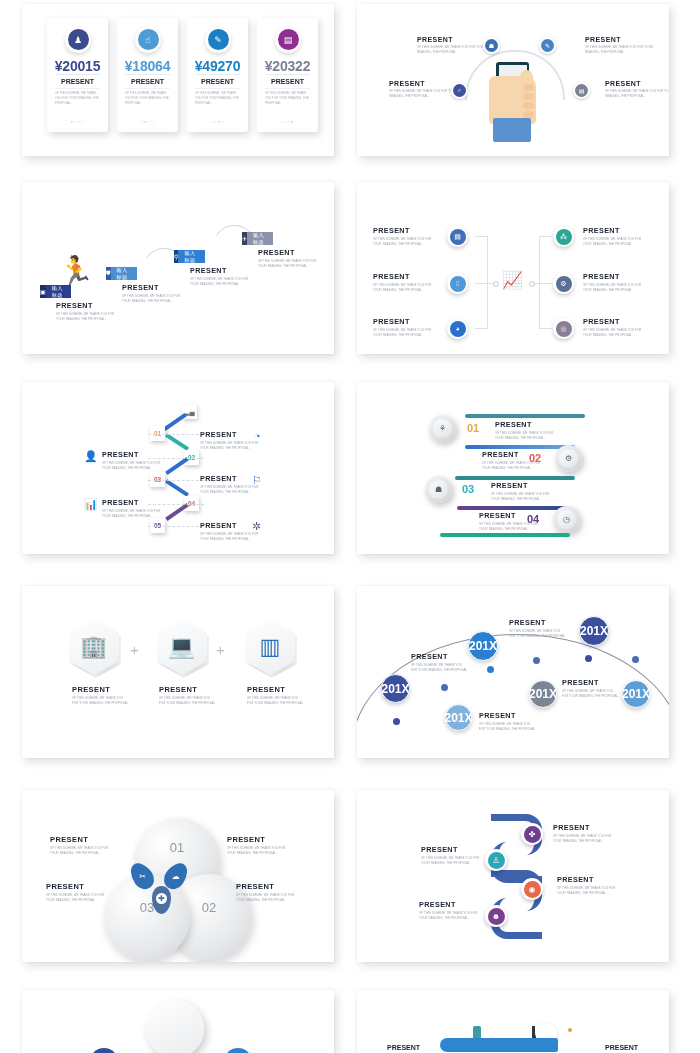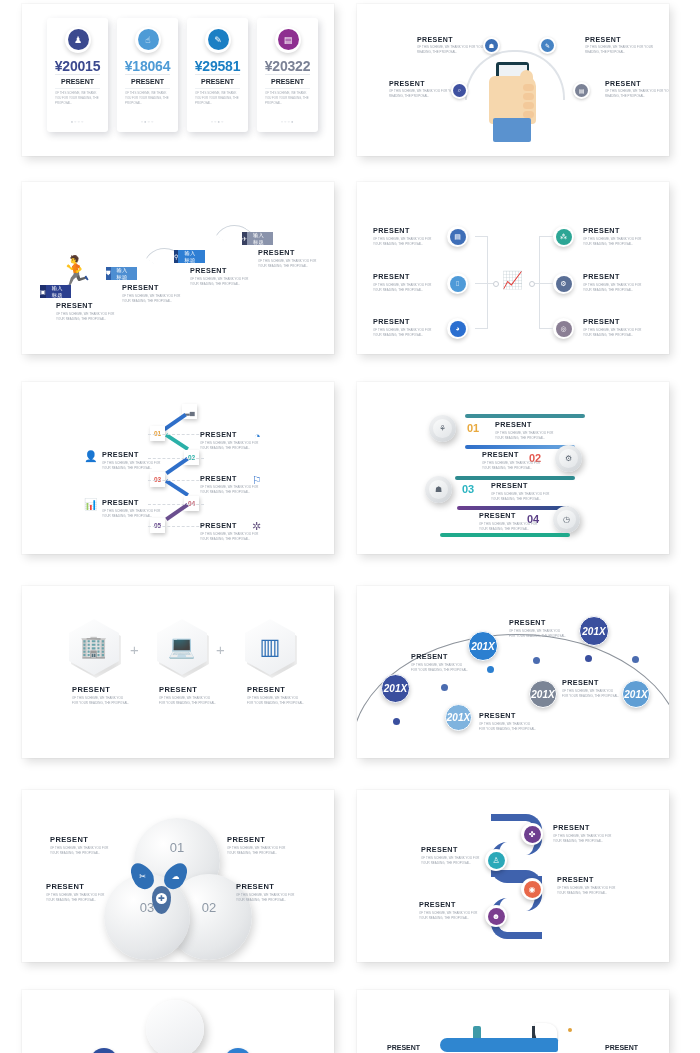--- a/index.html
+++ b/index.html
@@ -145,21 +145,21 @@
   .hexshadow{position:absolute;width:50px;height:56px;background:rgba(0,0,0,.12);filter:blur(4px);
     clip-path:polygon(50% 0%,100% 25%,100% 75%,50% 100%,0% 75%,0% 25%);}
   .hex .gl{font-size:22px;color:#2f6fb5;}
   .plus{position:absolute;font-size:15px;color:#b9bfc6;}
   .s7 .tx{position:absolute;width:58px;}
   .s7 .tx .present{font-size:7.5px;}
   .s7 .tx .body-copy{font-size:2.9px;margin-top:2px;}
 
   
   .balloon{position:absolute;border-radius:50%;color:#fff;display:flex;align-items:center;justify-content:center;
-     font-size:10px;font-weight:bold;box-shadow:0 2px 4px rgba(0,0,0,.2);border:1.5px solid #fff;font-style:italic;}
+     font-size:12px;font-weight:bold;box-shadow:0 2px 4px rgba(0,0,0,.2);border:1.5px solid #fff;}
   .balloon:after{content:"";position:absolute;bottom:-5px;left:50%;transform:translateX(-50%) rotate(45deg);
      width:9px;height:9px;background:inherit;border-radius:2px;z-index:-1;}
   .bdot{position:absolute;width:7px;height:7px;border-radius:50%;}
   .s8 .tx{position:absolute;width:58px;}
   .s8 .tx .present{font-size:7.2px;}
   .s8 .tx .body-copy{font-size:2.9px;margin-top:2px;}
   .curve{position:absolute;left:-6px;top:48px;width:330px;height:230px;
      border:1px solid #8e949c;border-radius:50%;clip-path:inset(0 0 55% 0);}
 
   
@@ -227,21 +227,21 @@
         <div class="pres">PRESENT</div>
         <div class="sep2"></div>
         <div class="cp">OF THIS SCHEME, WE THANK YOU FOR YOUR READING, THE PROPOSAL.</div>
         <div class="dots">○●○○</div>
       </div>
 
       <div class="card" style="left:165px">
         <div class="ring">
           <div class="disc" style="background:#1b7fc4">✎</div>
         </div>
-        <div class="price" style="color:#1b7fc4">¥29581</div>
+        <div class="price" style="color:#1b7fc4">¥49270</div>
         <div class="sep"></div>
         <div class="pres">PRESENT</div>
         <div class="sep2"></div>
         <div class="cp">OF THIS SCHEME, WE THANK YOU FOR YOUR READING, THE PROPOSAL.</div>
         <div class="dots">○○●○</div>
       </div>
 
       <div class="card" style="left:235px">
         <div class="ring">
           <div class="disc" style="background:#8e2f90">▤</div>

